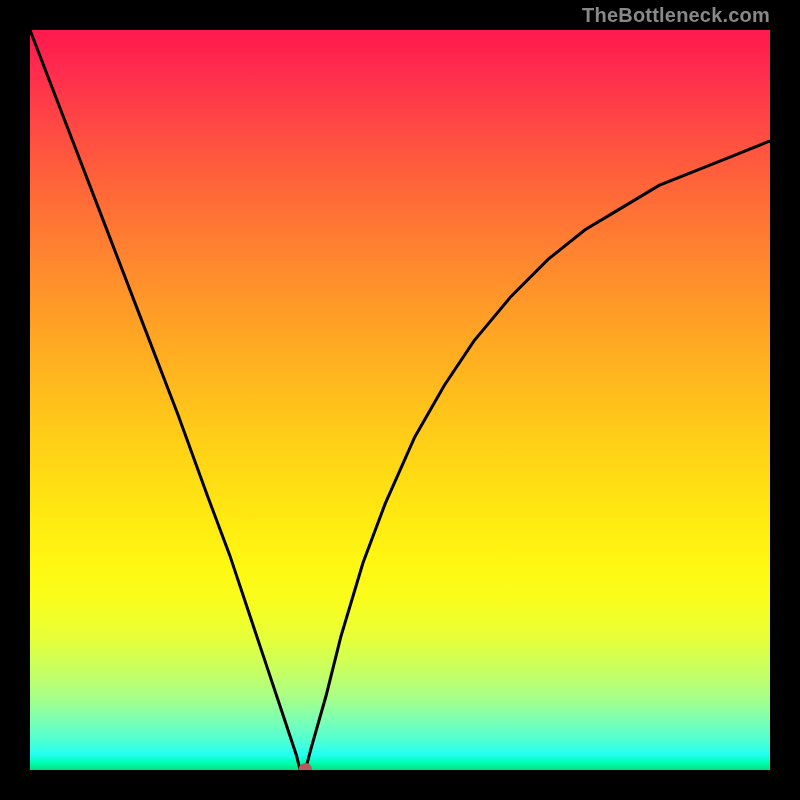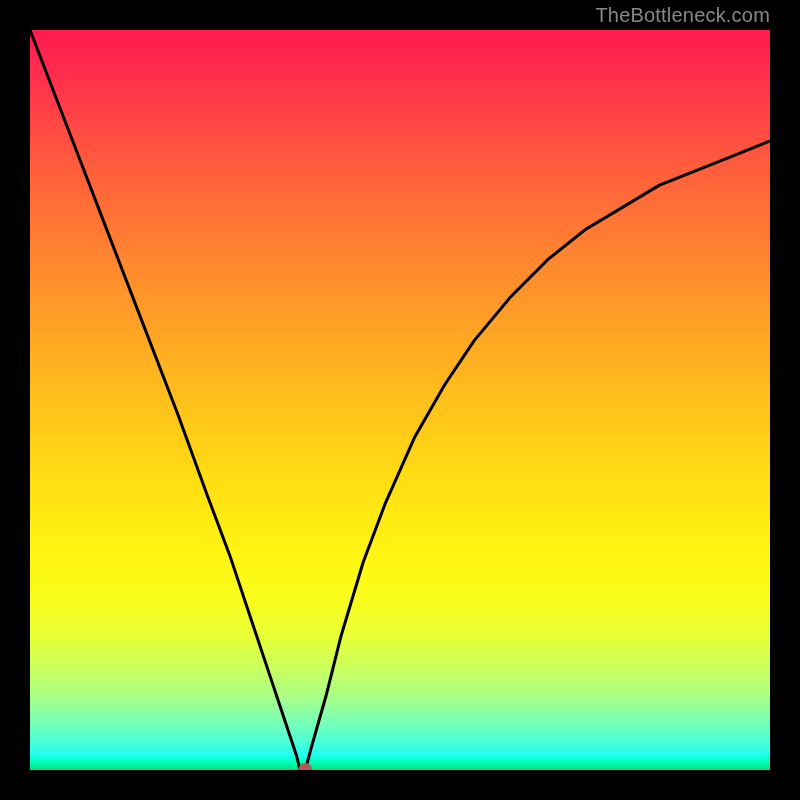--- a/index.html
+++ b/index.html
@@ -63,21 +63,21 @@
     left: 0;
     width: 100%;
     height: 100%;
   }
   .watermark {
     position: absolute;
     top: 4px;
     right: 30px;
     color: #888;
     font-size: 20px;
-    font-weight: 400;
+    font-weight: 700;
     letter-spacing: 0.2px;
   }
 </style>
 </head>
 <body>
 
 <div class="frame">
 
   <div class="watermark">TheBottleneck.com</div>
 

